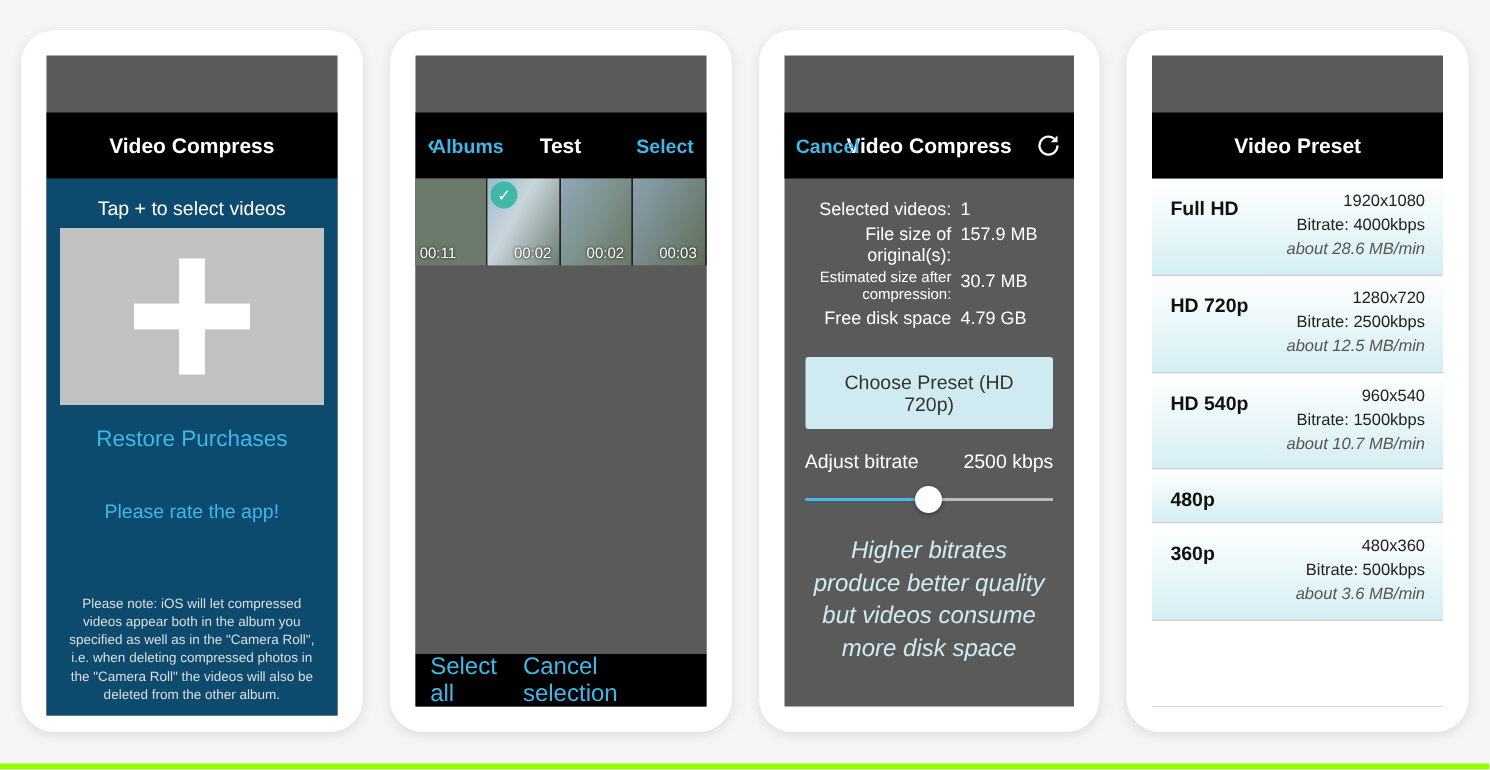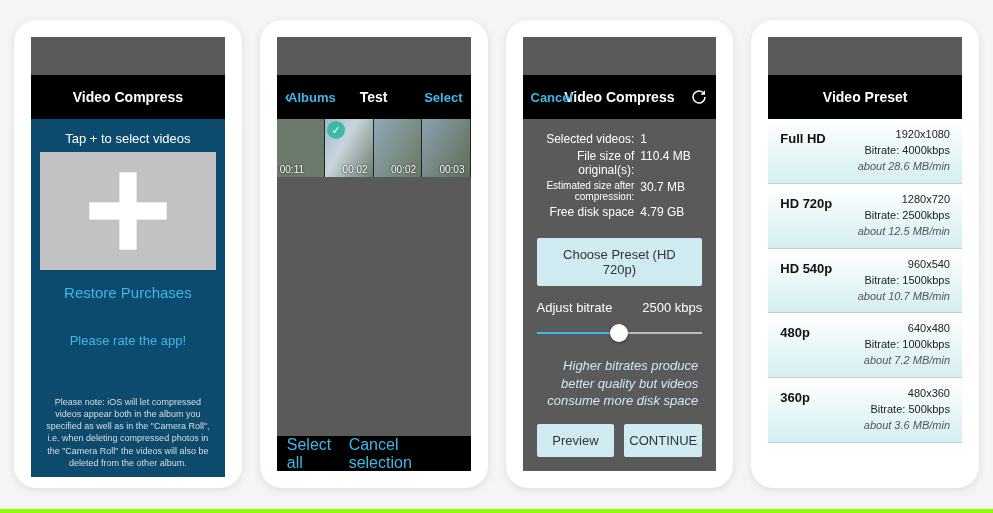--- a/index.html
+++ b/index.html
@@ -33,21 +33,21 @@
 .stats .row{display:flex;justify-content:center;margin:3px 0}
 .stats .row .lab{text-align:right;flex:1;margin-right:6px}
 .stats .row .lab.sm{font-size:10px}
 .stats .row .val{width:62px;text-align:left}
 .btn{background:#cfeaf1;color:#333;font-size:13px;padding:9px;text-align:center;margin:8px 14px;border-radius:2px}
 .adj{color:#fff;font-size:13px;display:flex;justify-content:space-between;padding:0 14px;margin-top:6px}
 .slider{position:relative;height:24px;margin:6px 14px}
 .slider .track{position:absolute;top:11px;left:0;right:0;height:2px;background:#bbb}
 .slider .fill{position:absolute;top:11px;left:0;width:50%;height:2px;background:#3fb8e8}
 .slider .knob{position:absolute;top:3px;left:50%;margin-left:-9px;width:18px;height:18px;background:#fff;border-radius:50%;box-shadow:0 1px 3px rgba(0,0,0,0.4)}
-.hint{color:#cfeaf1;font-style:italic;font-size:13px;text-align:right;padding:6px 18px;line-height:1.35}
+.hint{color:#cfeaf1;font-style:italic;font-size:16px;text-align:center;padding:6px 18px;line-height:1.35}
 .btnrow{display:flex;gap:10px;padding:8px 14px}
 .btnrow .b{flex:1;background:#cfeaf1;color:#333;font-size:13px;padding:9px 0;text-align:center;border-radius:2px}
 .preset{background:#fff;flex:1}
 .pitem{border-bottom:1px solid #ccc;padding:8px 12px;display:flex;justify-content:space-between;align-items:flex-start;background:linear-gradient(#fff,#d4eef2)}
 .pitem .pname{font-size:13px;font-weight:600;color:#111;padding-top:4px}
 .pitem .pinfo{text-align:right;font-size:11px;color:#222;line-height:1.45}
 .pitem .pinfo .est{font-style:italic;color:#555}
 .refresh{width:18px;height:18px}
 .greenline{position:absolute;bottom:0;left:0;right:0;height:4px;background:#8fff00}
 </style>
@@ -121,21 +121,21 @@
             </svg>
    </span>
   </div>
   <div class="stats">
    <div class="row">
             <span class="lab">Selected videos:</span>
             <span class="val">1</span>
           </div>
    <div class="row">
             <span class="lab">File size of original(s):</span>
-            <span class="val">110.4 MB</span>
+            <span class="val">157.9 MB</span>
           </div>
    <div class="row">
             <span class="lab sm">Estimated size after compression:</span>
             <span class="val">30.7 MB</span>
           </div>
    <div class="row">
             <span class="lab">Free disk space</span>
             <span class="val">4.79 GB</span>
           </div>
   </div>
@@ -143,24 +143,20 @@
   <div class="adj">
    <span>Adjust bitrate</span>
    <span>2500 kbps</span>
   </div>
   <div class="slider">
    <div class="track"></div>
           <div class="fill"></div>
           <div class="knob"></div>
   </div>
   <div class="hint">Higher bitrates produce better quality but videos consume more disk space</div>
-  <div class="btnrow">
-   <div class="b">Preview</div>
-   <div class="b">CONTINUE</div>
-  </div>
  </div>
 </div>
 
 <div class="screen s4">
  <div class="inner">
   <div class="titlebar">
    <span>Video Preset</span>
   </div>
   <div class="preset">
    <div class="pitem">
@@ -170,21 +166,20 @@
    <div class="pitem">
     <span class="pname">HD 720p</span>
     <span class="pinfo"><span>1280x720</span><br><span>Bitrate: 2500kbps</span><br><span class="est">about 12.5 MB/min</span></span>
    </div>
    <div class="pitem">
     <span class="pname">HD 540p</span>
     <span class="pinfo"><span>960x540</span><br><span>Bitrate: 1500kbps</span><br><span class="est">about 10.7 MB/min</span></span>
    </div>
    <div class="pitem">
     <span class="pname">480p</span>
-    <span class="pinfo"><span>640x480</span><br><span>Bitrate: 1000kbps</span><br><span class="est">about 7.2 MB/min</span></span>
    </div>
    <div class="pitem">
     <span class="pname">360p</span>
     <span class="pinfo"><span>480x360</span><br><span>Bitrate: 500kbps</span><br><span class="est">about 3.6 MB/min</span></span>
    </div>
   </div>
  </div>
 </div>
 
 </div>

